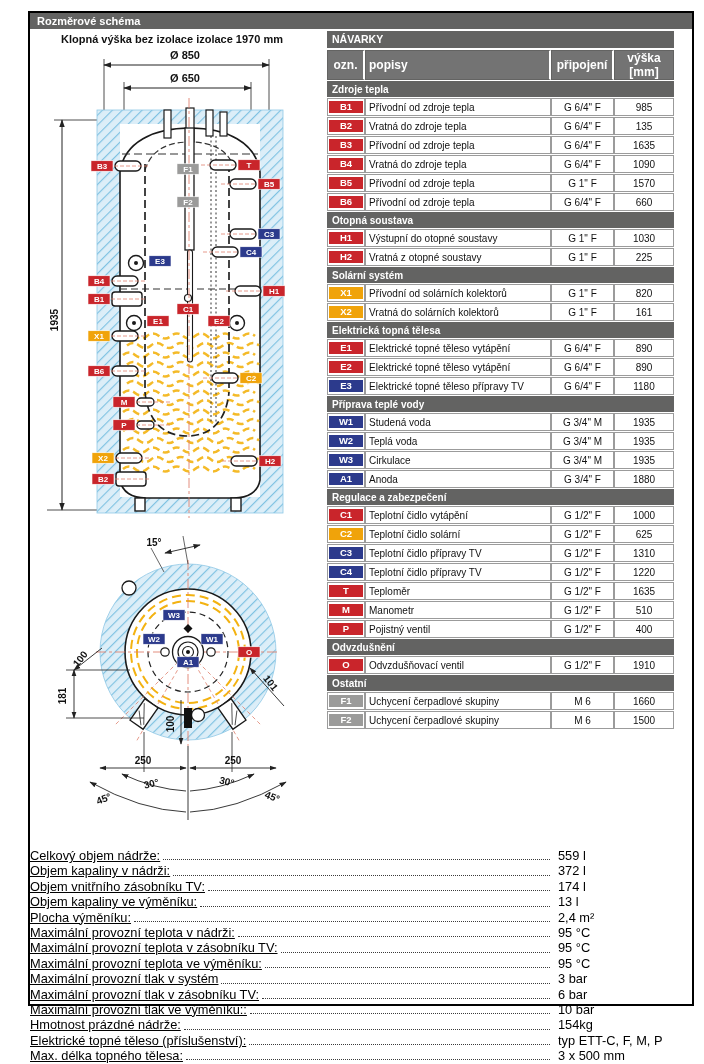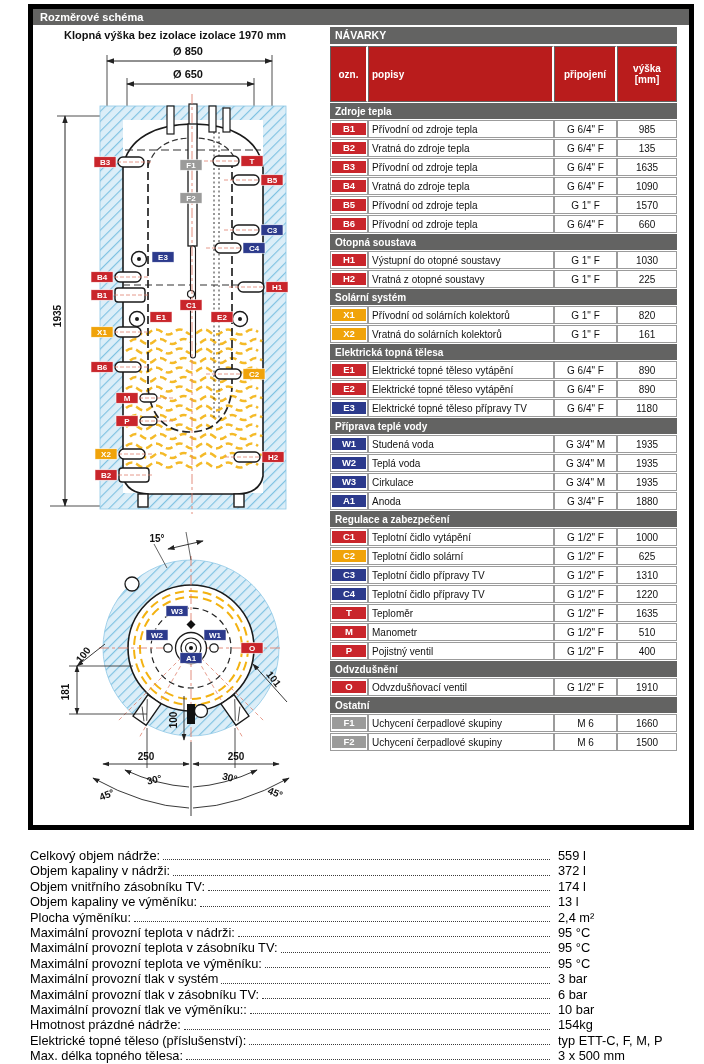--- a/index.html
+++ b/index.html
@@ -1,45 +1,45 @@
 <!DOCTYPE html>
 <html><head>
 <meta charset="utf-8">
 <style>
   html,body{margin:0;padding:0;background:#fff;font-family:"Liberation Sans",sans-serif;}
   #page{position:relative;width:704px;height:1064px;background:#fff;overflow:hidden;}
 
   
-  .frame{position:absolute;left:28px;top:4px;width:666px;height:826px;
-         border:5px solid #000000;box-sizing:border-box;background:#fff;}
+  .frame{position:absolute;left:28px;top:11px;width:666px;height:995px;
+         border:2px solid #000000;box-sizing:border-box;background:#fff;}
   .frame-title{position:absolute;left:0;top:0;width:100%;height:16px;background:#636362;
          color:#fff;font-size:11px;font-weight:bold;line-height:16px;padding-left:7px;box-sizing:border-box;}
 
   
   .drawing{position:absolute;left:0;top:16px;width:295px;height:800px;}
 
   
   .navarky{position:absolute;left:297px;top:18px;width:347px;}
   .tbl-title{background:#636362;color:#fff;font-weight:bold;font-size:10.5px;height:17px;
              line-height:17px;padding-left:5px;margin-bottom:1px;}
   .navarky table{border-collapse:separate;border-spacing:0 1px;width:347px;table-layout:fixed;font-size:10px;color:#111;}
-  .navarky th{background:#b91c1c;color:#fff;font-weight:bold;font-size:10px;height:14px;
-              border:1px solid #636362;border-right:2px solid #fff;padding:16px 3px;}
+  .navarky th{background:#737373;color:#fff;font-weight:bold;font-size:12px;height:14px;
+              border:1px solid #636362;border-right:2px solid #fff;padding:0 3px;}
   .navarky th:last-child{border-right:1px solid #636362;}
   .navarky th.cl{text-align:left;}
   .navarky td{border:1px solid #9b9b9b;height:14px;padding:0 3px;background:#fff;overflow:hidden;white-space:nowrap;}
   .navarky td.c{text-align:center;padding:0 1px;}
   .navarky tr.sec td{background:#636362;color:#fff;font-weight:bold;border:1px solid #636362;padding-left:4px;}
   .navarky td.badge{padding:1px;}
   .navarky td.badge div{height:12px;line-height:12px;text-align:center;color:#fff;font-weight:bold;font-size:9.5px;}
 
   
   #specs{position:absolute;left:30px;top:848px;width:664px;font-size:12.8px;color:#000;}
   .spec-line{display:flex;align-items:flex-end;height:15.4px;line-height:15.4px;}
-  .spec-label{white-space:nowrap;}
+  .spec-label{white-space:nowrap;text-decoration:underline;}
   .spec-dots{flex:1;border-bottom:1.6px dotted #3a3a3a;margin:0 8px 3px 3px;}
   .spec-value{flex:0 0 136px;white-space:nowrap;}
 
   svg text{font-family:"Liberation Sans",sans-serif;}
   .dimtxt{font-size:10px;font-weight:bold;fill:#111;}
   .bigdim{font-size:11px;font-weight:bold;fill:#111;}
 </style>
 </head>
 <body>
 

